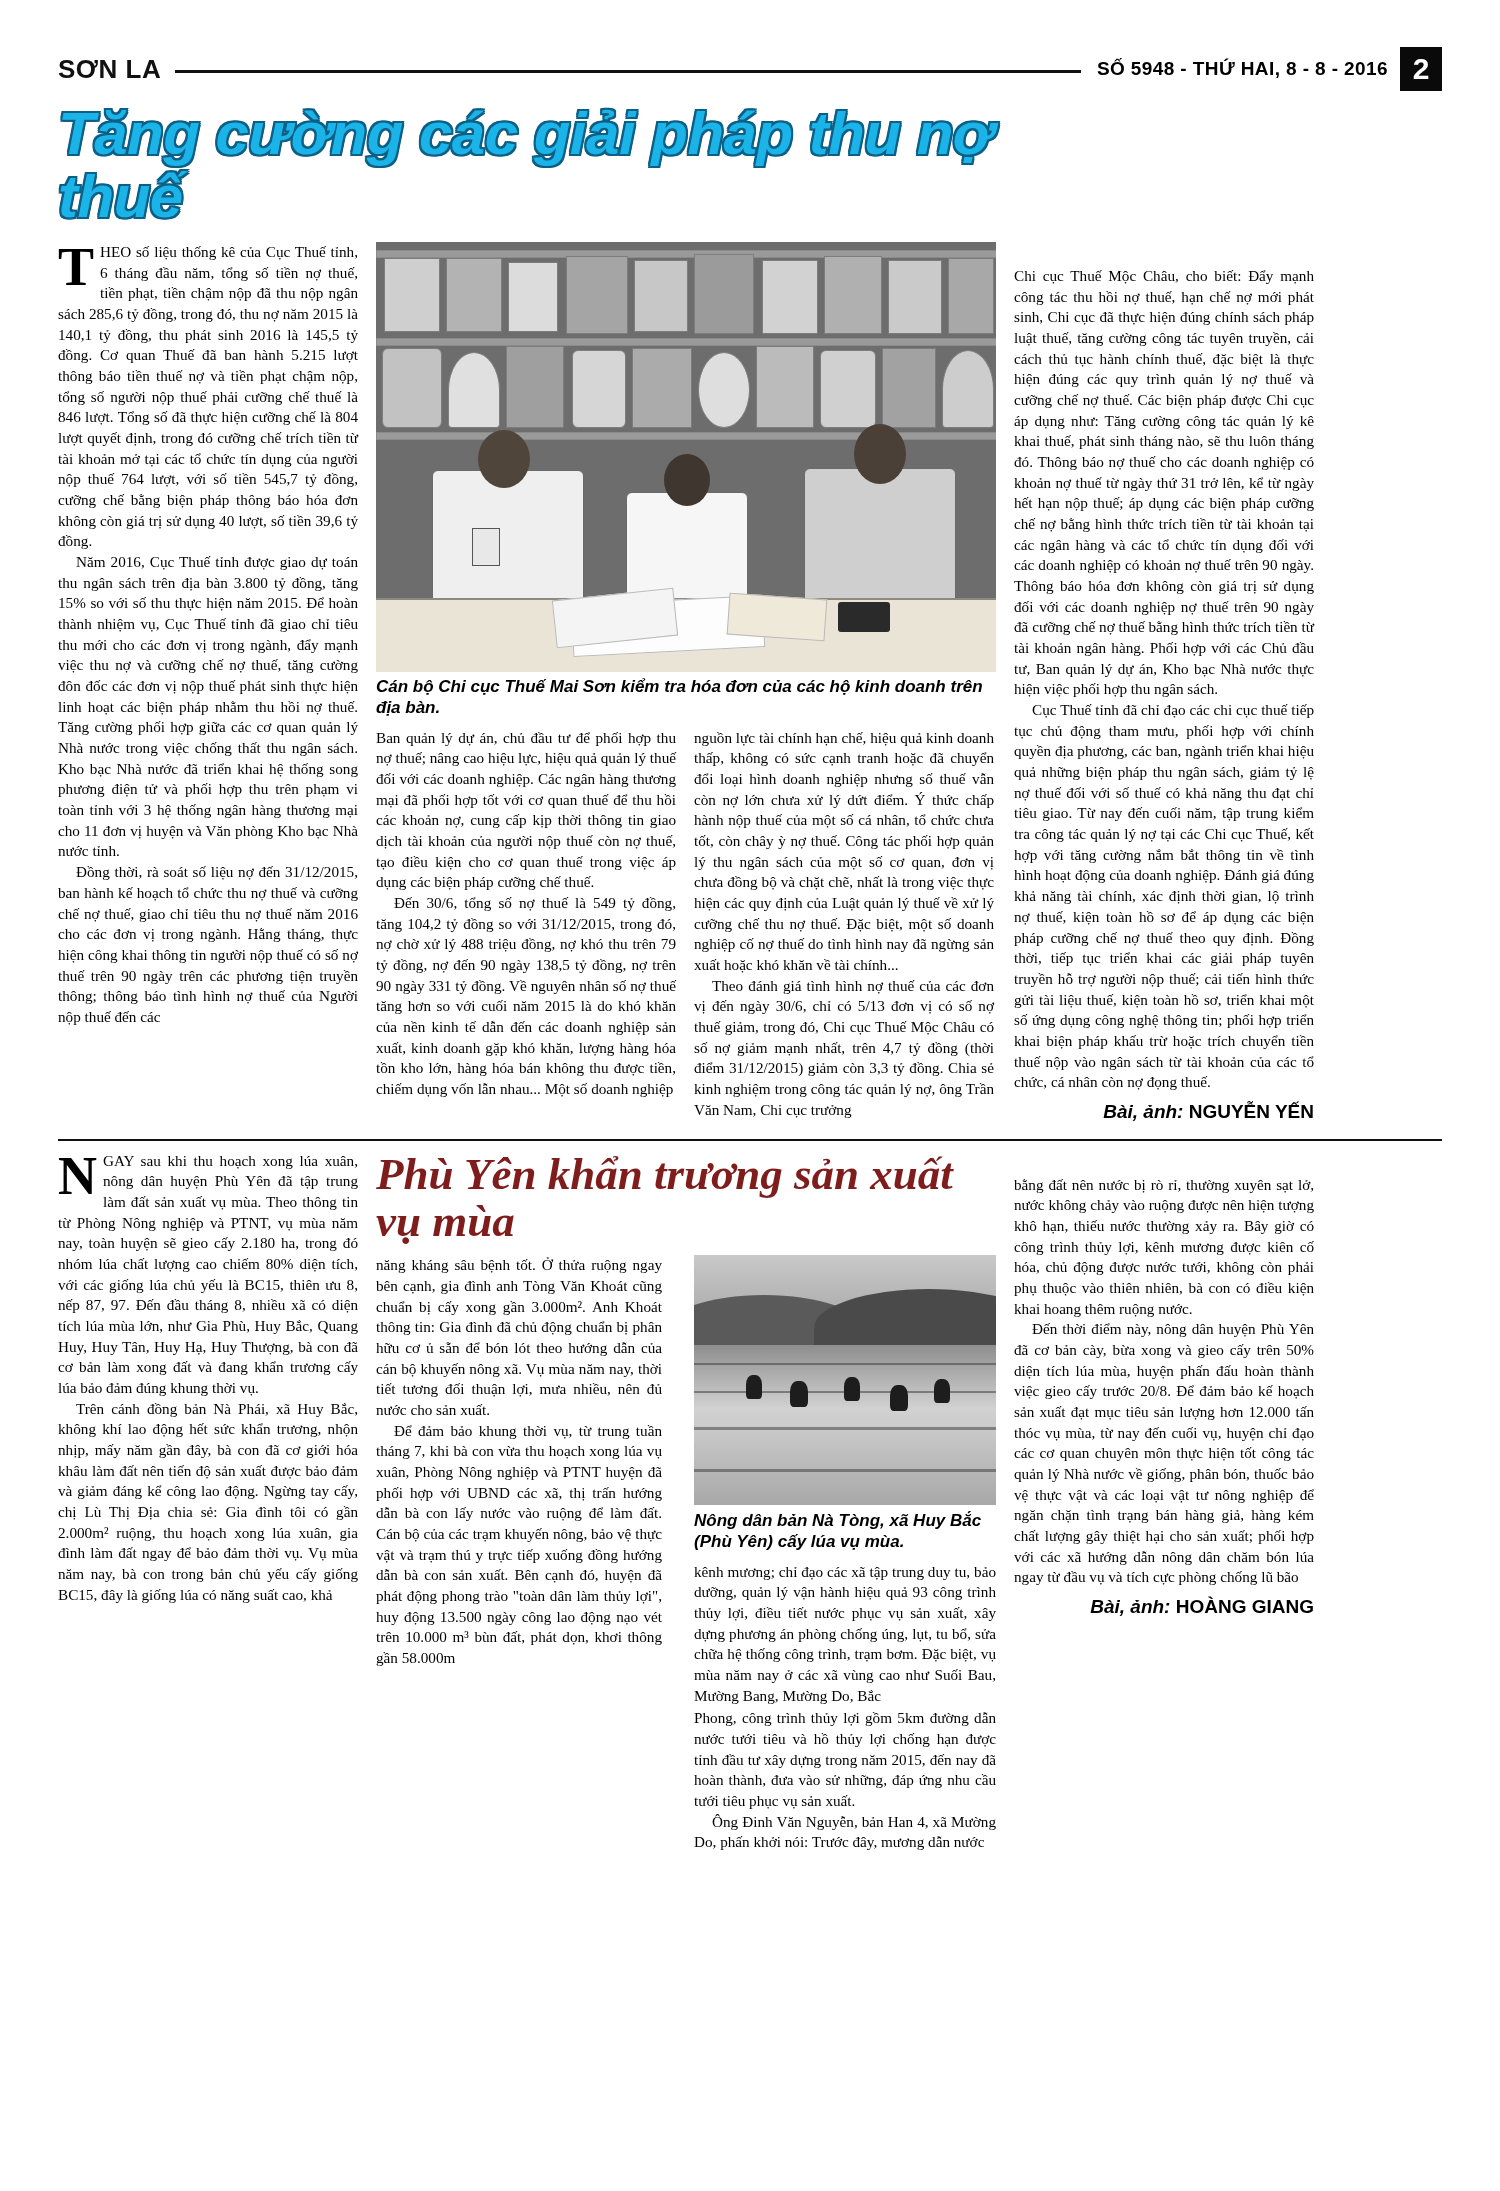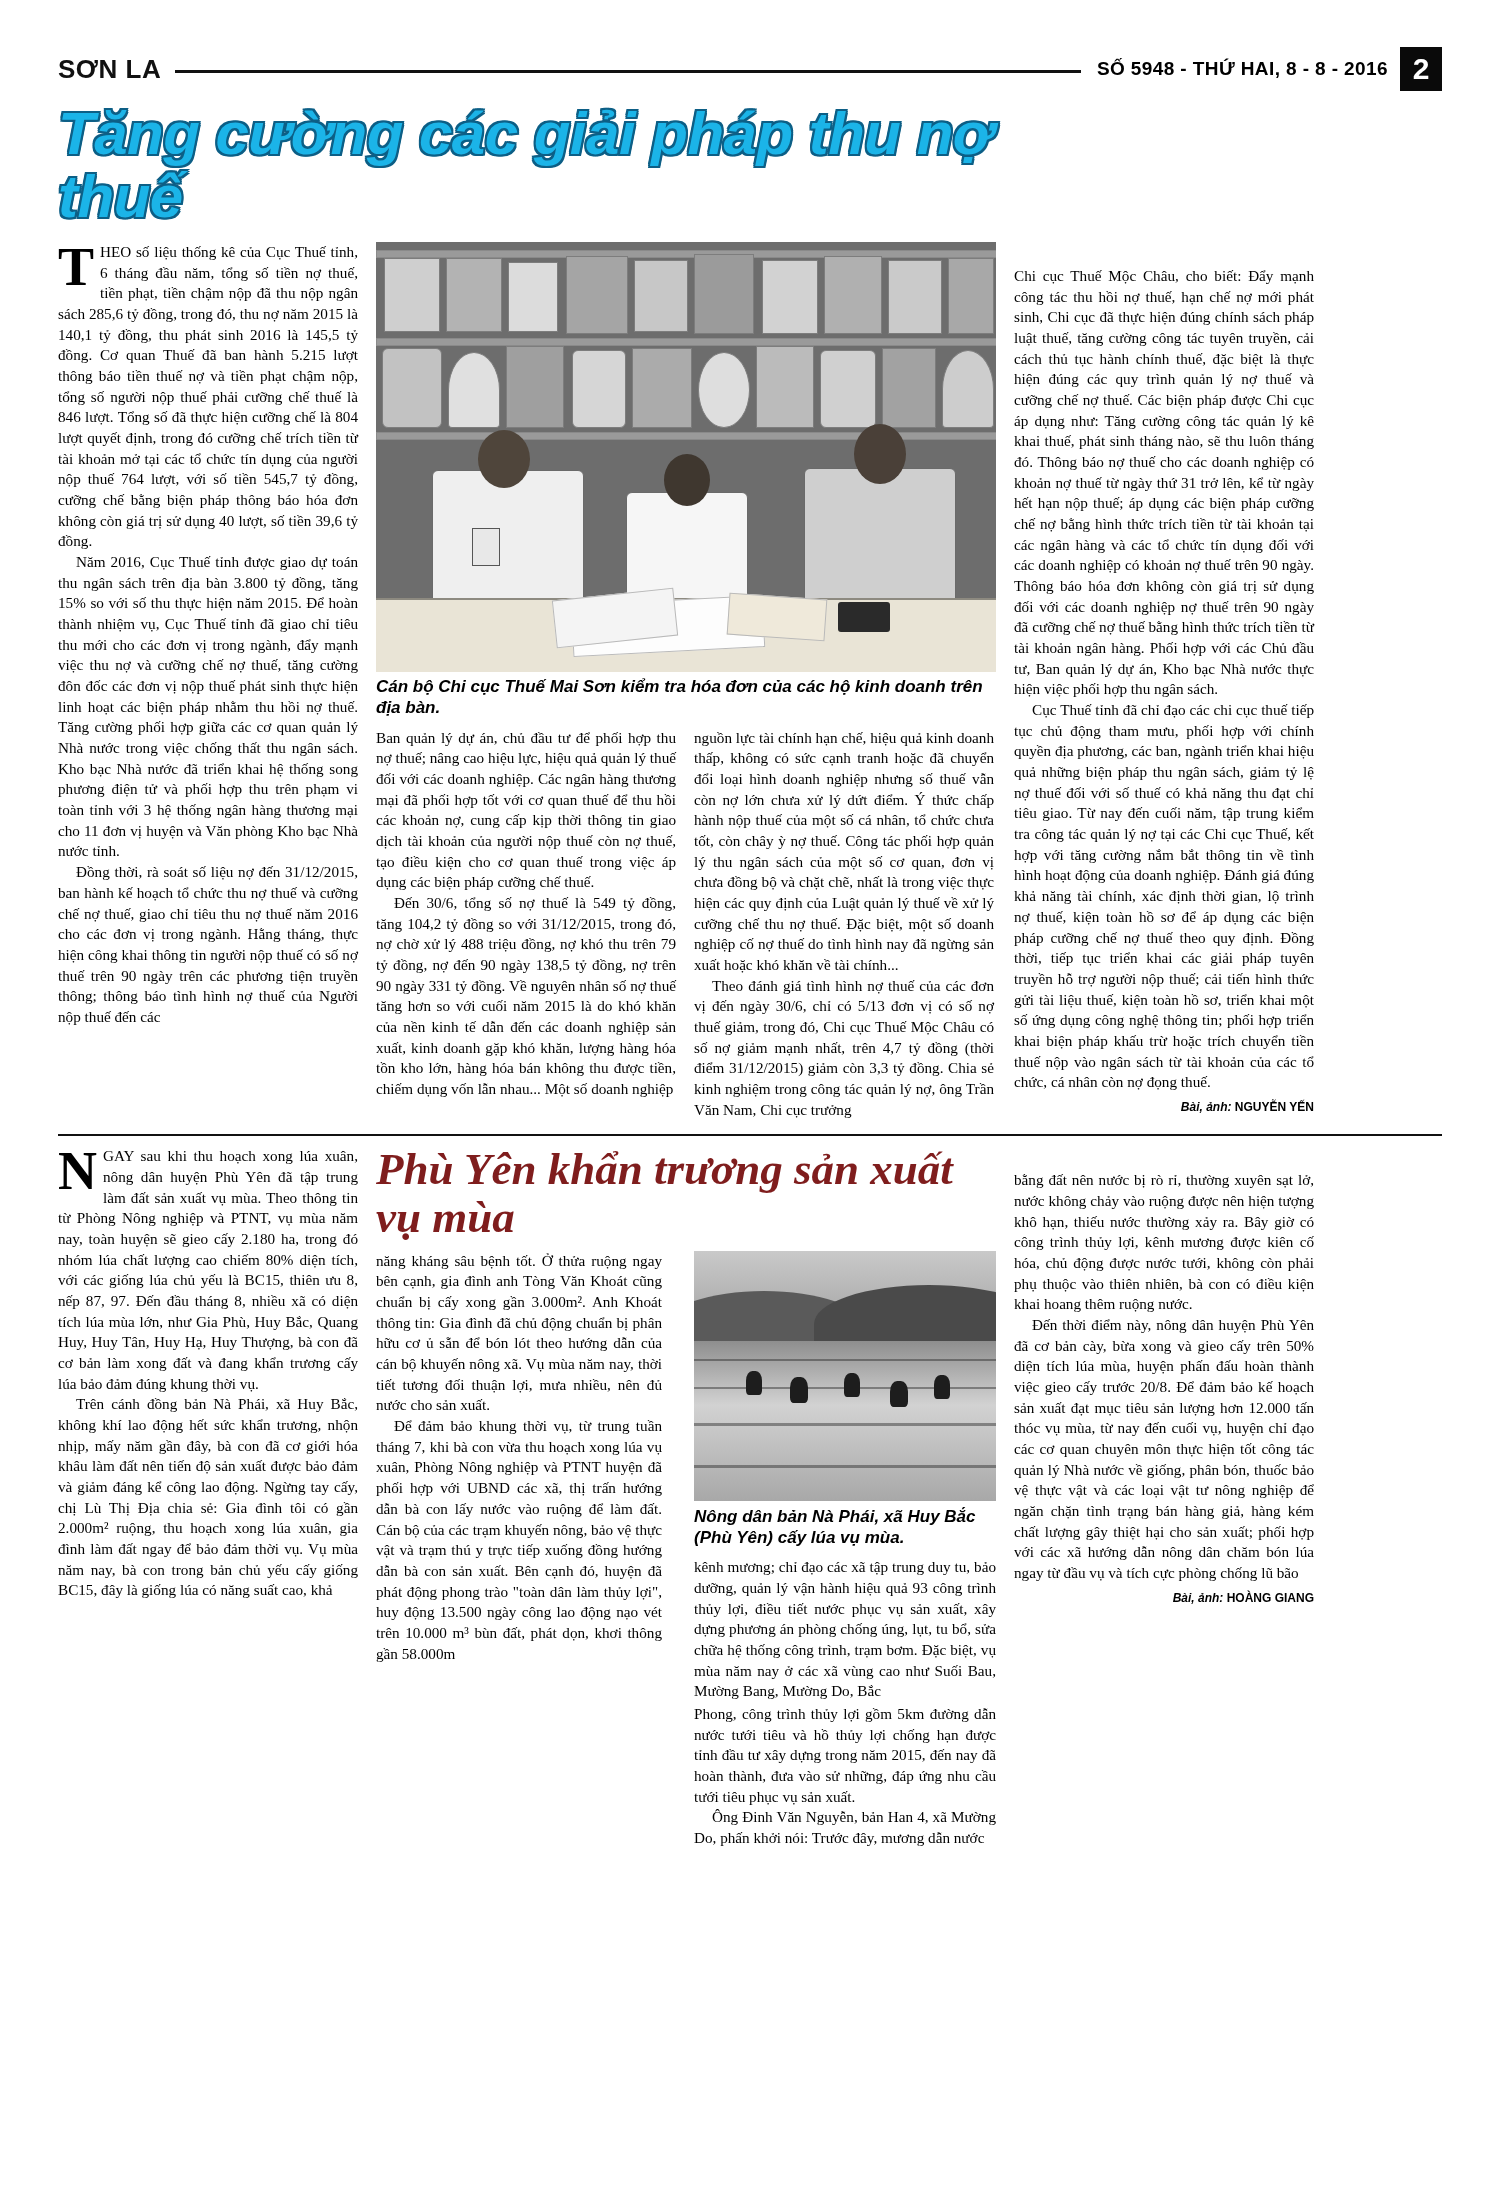--- a/index.html
+++ b/index.html
@@ -141,21 +141,21 @@
   }
 
   .art1-top {
     display: flex;
     gap: 18px;
   }
 
   .byline {
     font-family: "Liberation Sans", sans-serif;
     font-weight: bold;
-    font-size: 12px;
+    font-size: 19px;
     text-align: right;
     margin-top: 6px;
   }
   .byline .lead {
     font-style: italic;
     font-weight: bold;
   }
 
   .section-divider {
     border-top: 2px solid #111;
@@ -362,21 +362,21 @@
               <div class="ph-line" style="left:0;top:108px;width:302px;"></div>
               <div class="ph-line" style="left:0;top:136px;width:302px;"></div>
               <div class="ph-line" style="left:0;top:172px;width:302px;height:3px;"></div>
               <div class="ph-line" style="left:0;top:214px;width:302px;height:3px;"></div>
               <div class="ph-person" style="left:52px;top:120px;width:16px;height:24px;"></div>
               <div class="ph-person" style="left:96px;top:126px;width:18px;height:26px;"></div>
               <div class="ph-person" style="left:150px;top:122px;width:16px;height:24px;"></div>
               <div class="ph-person" style="left:196px;top:130px;width:18px;height:26px;"></div>
               <div class="ph-person" style="left:240px;top:124px;width:16px;height:24px;"></div>
             </div>
-            <div class="caption" style="margin-top:5px;">Nông dân bản Nà Phái, xã Huy Bắc (Phù Yên) cấy lúa vụ mùa.</div>
+            <div class="caption" style="margin-top:5px;">Nông dân bản Nà Tòng, xã Huy Bắc (Phù Yên) cấy lúa vụ mùa.</div>
             <div class="col" style="width:302px;">
               <p class="first">kênh mương; chỉ đạo các xã tập trung duy tu, bảo dưỡng, quản lý vận hành hiệu quả 93 công trình thủy lợi, điều tiết nước phục vụ sản xuất, xây dựng phương án phòng chống úng, lụt, tu bổ, sửa chữa hệ thống công trình, trạm bơm. Đặc biệt, vụ mùa năm nay ở các xã vùng cao như Suối Bau, Mường Bang, Mường Do, Bắc</p>
             </div>
           </div>
         </div>
       </div>
 
       <div class="col art1-col4">
         <p class="first">bằng đất nên nước bị rò rỉ, thường xuyên sạt lở, nước không chảy vào ruộng được nên hiện tượng khô hạn, thiếu nước thường xảy ra. Bây giờ có công trình thủy lợi, kênh mương được kiên cố hóa, chủ động được nước tưới, không còn phải phụ thuộc vào thiên nhiên, bà con có điều kiện khai hoang thêm ruộng nước.</p>
         <p>Đến thời điểm này, nông dân huyện Phù Yên đã cơ bản cày, bừa xong và gieo cấy trên 50% diện tích lúa mùa, huyện phấn đấu hoàn thành việc gieo cấy trước 20/8. Để đảm bảo kế hoạch sản xuất đạt mục tiêu sản lượng hơn 12.000 tấn thóc vụ mùa, từ nay đến cuối vụ, huyện chỉ đạo các cơ quan chuyên môn thực hiện tốt công tác quản lý Nhà nước về giống, phân bón, thuốc bảo vệ thực vật và các loại vật tư nông nghiệp để ngăn chặn tình trạng bán hàng giả, hàng kém chất lượng gây thiệt hại cho sản xuất; phối hợp với các xã hướng dẫn nông dân chăm bón lúa ngay từ đầu vụ và tích cực phòng chống lũ bão</p>

